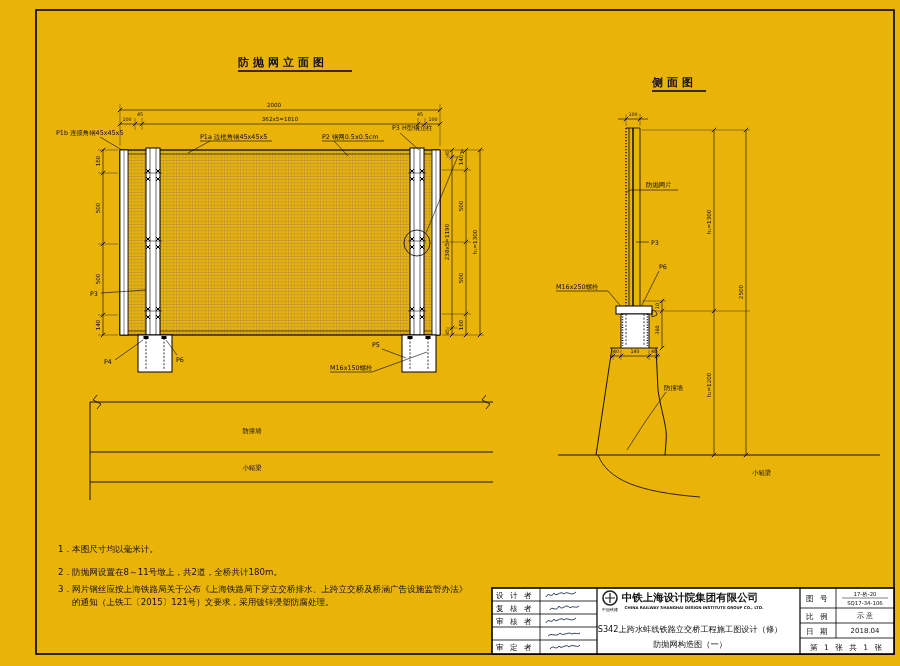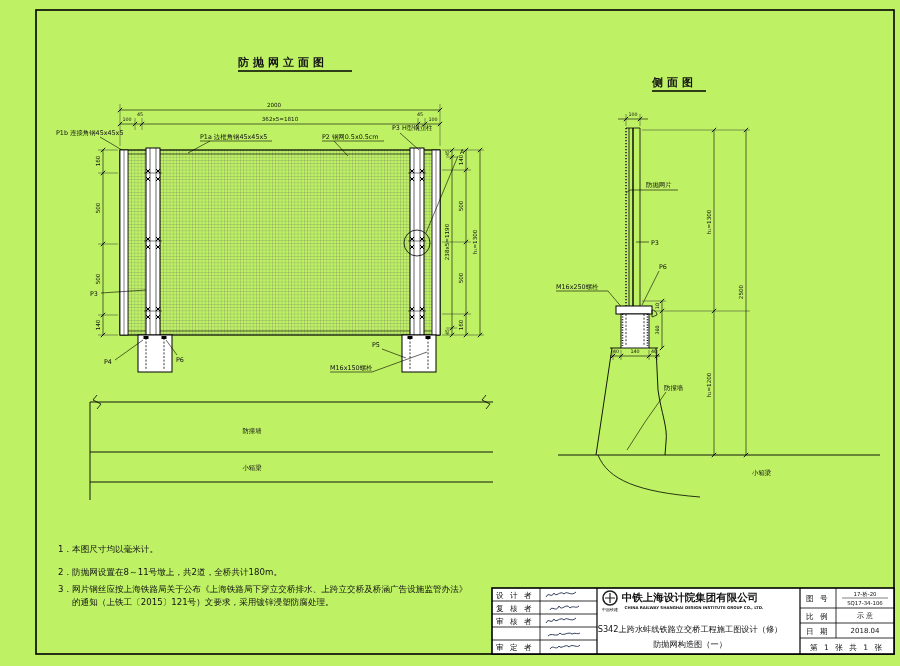--- a/index.html
+++ b/index.html
@@ -1,16 +1,16 @@
 <!DOCTYPE html>
 <html><head>
 <meta charset="utf-8">
 <style>
   html,body{margin:0;padding:0;background:#fff;}
-  .sheet{position:relative;width:900px;height:666px;background:#bef264;overflow:hidden;
+  .sheet{position:relative;width:900px;height:666px;background:#eab308;overflow:hidden;
          font-family:"DejaVu Sans","Liberation Sans",sans-serif;}
   svg text{fill:#111;font-family:"DejaVu Sans","Liberation Sans",sans-serif;}
   .dim{font-size:5.6px;}
   .dim-s{font-size:4.8px;}
   .lbl{font-size:6.4px;}
   .view-title{font-size:11px;font-weight:bold;letter-spacing:4px;}
   .note{font-size:8.6px;}
   .tb-role{font-size:7.6px;letter-spacing:2px;}
   .tb-field{font-size:7.6px;letter-spacing:2px;}
   .tb-val{font-size:7px;}

